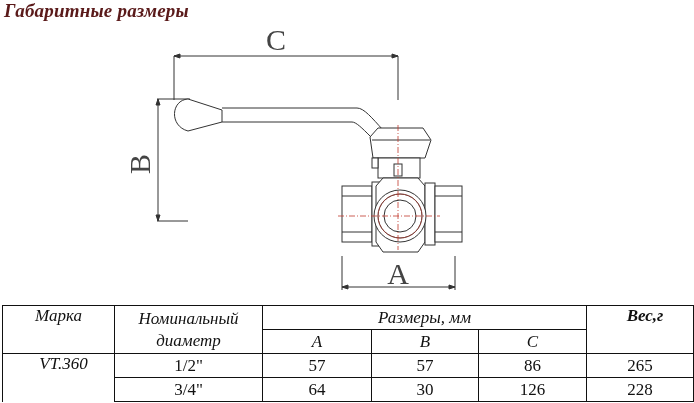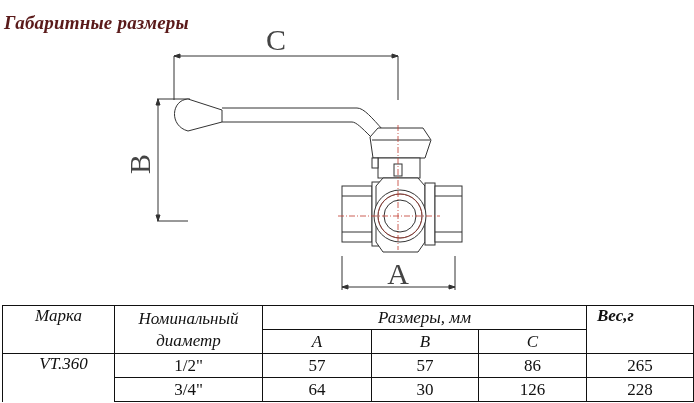--- a/index.html
+++ b/index.html
@@ -1,17 +1,17 @@
 <!DOCTYPE html>
 <html><head>
 <meta charset="utf-8">
 <style>
   html, body { margin: 0; padding: 0; background: #ffffff; }
   body { width: 694px; height: 403px; position: relative; overflow: hidden; font-family: "Liberation Serif", serif; }
-  .title { position: absolute; left: 4px; top: 12px; font-size: 19px; font-weight: bold; font-style: italic; color: #5a1a1a; letter-spacing: 0.2px; }
+  .title { position: absolute; left: 4px; top: 0px; font-size: 19px; font-weight: bold; font-style: italic; color: #5a1a1a; letter-spacing: 0.2px; }
   .drawing { position: absolute; left: 0; top: 0; width: 694px; height: 300px; }
   table.spec { position: absolute; left: 2px; top: 305px; border-collapse: collapse; table-layout: fixed; width: 691px; border-radius: 14px; }
   table.spec td { border: 1.5px solid #111; padding: 0; height: 23px; font-size: 17px; text-align: center; vertical-align: middle; color: #111; }
   .hdr { color: #a01c2a; font-style: italic; }
   .hdr-bold { color: #a01c2a; font-style: italic; font-weight: bold; }
   .mark { color: #a01c2a; font-style: italic; font-weight: normal; text-align: right; padding-left: 10px !important; vertical-align: top !important; }
   .no-bottom { border-bottom: none !important; }
   .top-align { vertical-align: top !important; }
 </style>
 </head>
@@ -85,21 +85,21 @@
     <col style="width:107px">
   </colgroup>
   <tbody>
       <tr>
     <td class="hdr top-align no-bottom" rowspan="2"><span>Марка</span></td>
     <td class="hdr" rowspan="2" style="line-height:22px;">
       <div>Номинальный</div>
       <div>диаметр</div>
     </td>
     <td class="hdr" colspan="3">Размеры, мм</td>
-    <td class="hdr-bold top-align" rowspan="2" style="text-align:left;padding-left:10px;">Вес,г</td>
+    <td class="hdr-bold top-align" rowspan="2" style="text-align:center;padding-left:10px;">Вес,г</td>
   </tr>
   <tr>
     <td class="hdr">A</td>
     <td class="hdr">B</td>
     <td class="hdr">C</td>
   </tr>
   <tr>
     <td class="mark no-bottom" rowspan="2">VT.360</td>
     <td>1/2"</td>
     <td>57</td>

